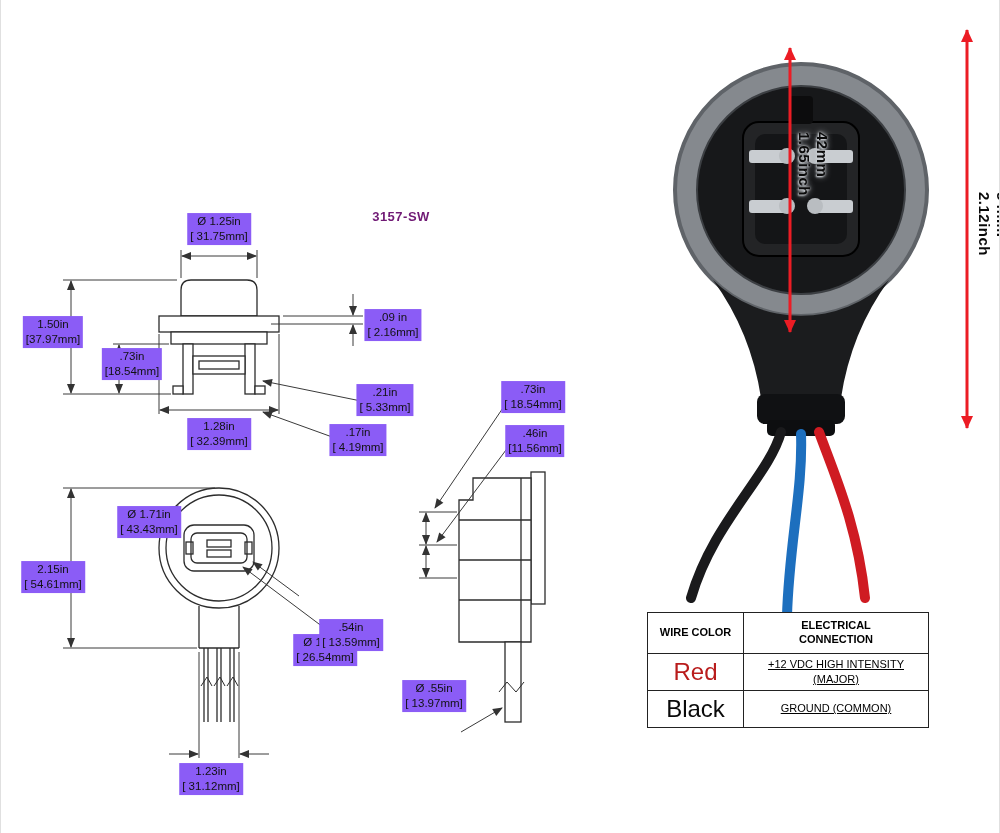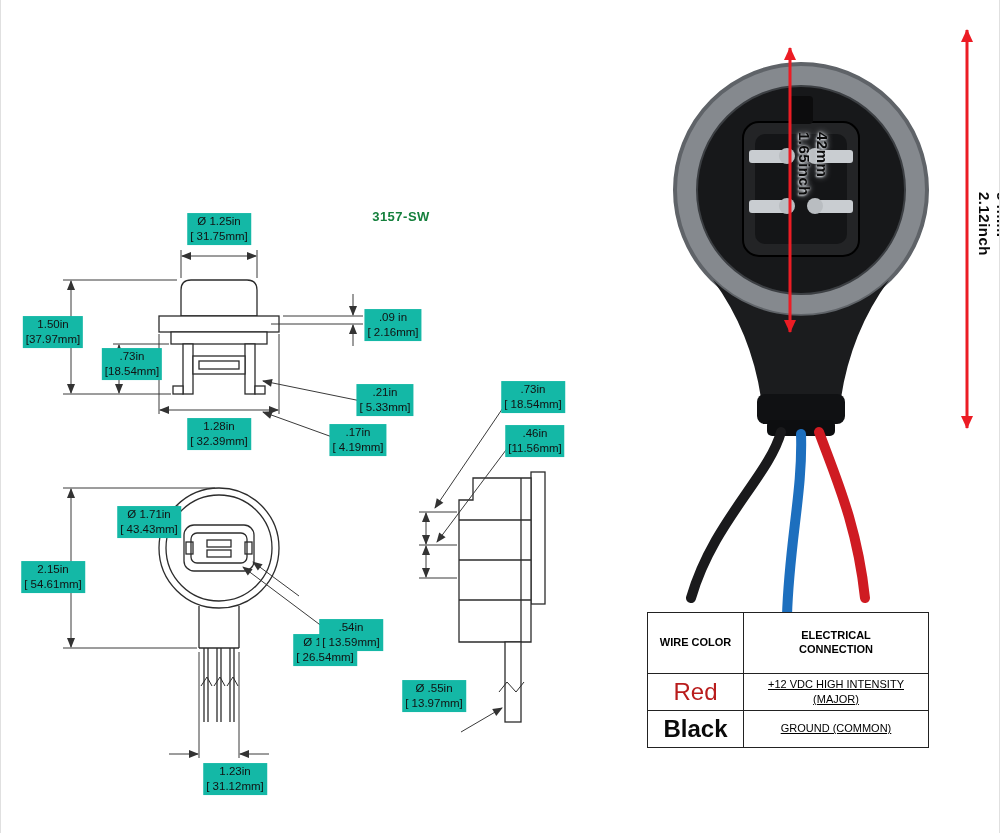--- a/index.html
+++ b/index.html
@@ -2,44 +2,44 @@
 <html><head>
 <meta charset="utf-8">
 <style>
   * { margin:0; padding:0; box-sizing:border-box; }
   html,body { background:#f4f4f4; font-family:"Liberation Sans", sans-serif; }
   .stage { position:relative; width:1000px; height:833px; background:#fff; margin:0 auto;
            border-left:1px solid #e0e0e0; border-right:1px solid #e0e0e0; overflow:hidden; }
   svg.lineart { position:absolute; left:0; top:0; }
 
   .dim { position:absolute; transform:translate(-50%,-50%); text-align:center;
-         font-size:11.5px; line-height:1.3; color:#111; background:#14b8a6;
+         font-size:11.5px; line-height:1.3; color:#111; background:#8b5cf6;
          padding:1px 3px; white-space:nowrap; }
   .dim span { display:block; }
 
   .partno { position:absolute; transform:translate(-50%,-50%); font-size:13px;
-            font-weight:bold; color:#15803d; letter-spacing:.5px; background:#fff; }
+            font-weight:bold; color:#701a75; letter-spacing:.5px; background:#fff; }
 
   .vlabel { position:absolute; writing-mode:vertical-rl; font-weight:bold;
             font-size:15px; line-height:1.2; color:#0a0a0a; letter-spacing:.5px; }
   .vlabel span { display:block; }
   .vlabel.halo { text-shadow:0 0 3px #cfd3d8, 0 0 6px #cfd3d8, 1px 1px 2px #cfd3d8; }
 
   table.wiretable { position:absolute; left:646px; top:612px; width:282px;
                     border-collapse:collapse; background:#fff; }
   .wiretable th, .wiretable td { border:1.5px solid #222; text-align:center;
                                  vertical-align:middle; padding:2px 6px; }
   .wiretable th { font-size:11px; font-weight:bold; height:33px; line-height:1.25; }
   .wiretable th.col-color { width:96px; }
-  .wiretable th.col-conn  { padding:16px 26px; }
+  .wiretable th.col-conn  { padding:6px 26px; }
   .wiretable td.cname { font-size:24px; height:37px; }
   .wiretable td.conn  { font-size:11px; line-height:1.3; font-weight:normal;text-decoration:underline; }
   td.cname.red   { color:#b91c1c; }
   td.cname.blue  { color:#2184d0; }
-  td.cname.black { color:#0a0a0a;font-weight:bold; }
+  td.cname.black { color:#0a0a0a; }
 </style>
 </head>
 <body>
 
 <div class="stage">
 
   <svg class="lineart" width="1000" height="833" viewBox="0 0 1000 833">
     <defs>
       <marker id="aB" markerWidth="12" markerHeight="10" refX="10" refY="5" orient="auto-start-reverse" markerUnits="userSpaceOnUse">
         <path d="M1,1 L11,5 L1,9 Z" fill="#333"></path>
@@ -229,21 +229,21 @@
     <span>[ 26.54mm]</span>
   </div>
   <div class="dim" style="left:350px; top:635px;">
     <span>.54in</span>
     <span>[ 13.59mm]</span>
   </div>
   <div class="dim" style="left:433px; top:696px;">
     <span>Ø .55in</span>
     <span>[ 13.97mm]</span>
   </div>
-  <div class="dim" style="left:234px; top:779px;">
+  <div class="dim" style="left:210px; top:779px;">
     <span>1.23in</span>
     <span>[ 31.12mm]</span>
   </div>
 
   <div class="vlabel halo" style="left:794px; top:132px;">
     <span>42mm</span>
     <span>1.65inch</span>
   </div>
   <div class="vlabel" style="left:974px; top:192px;">
     <span>54mm</span>

